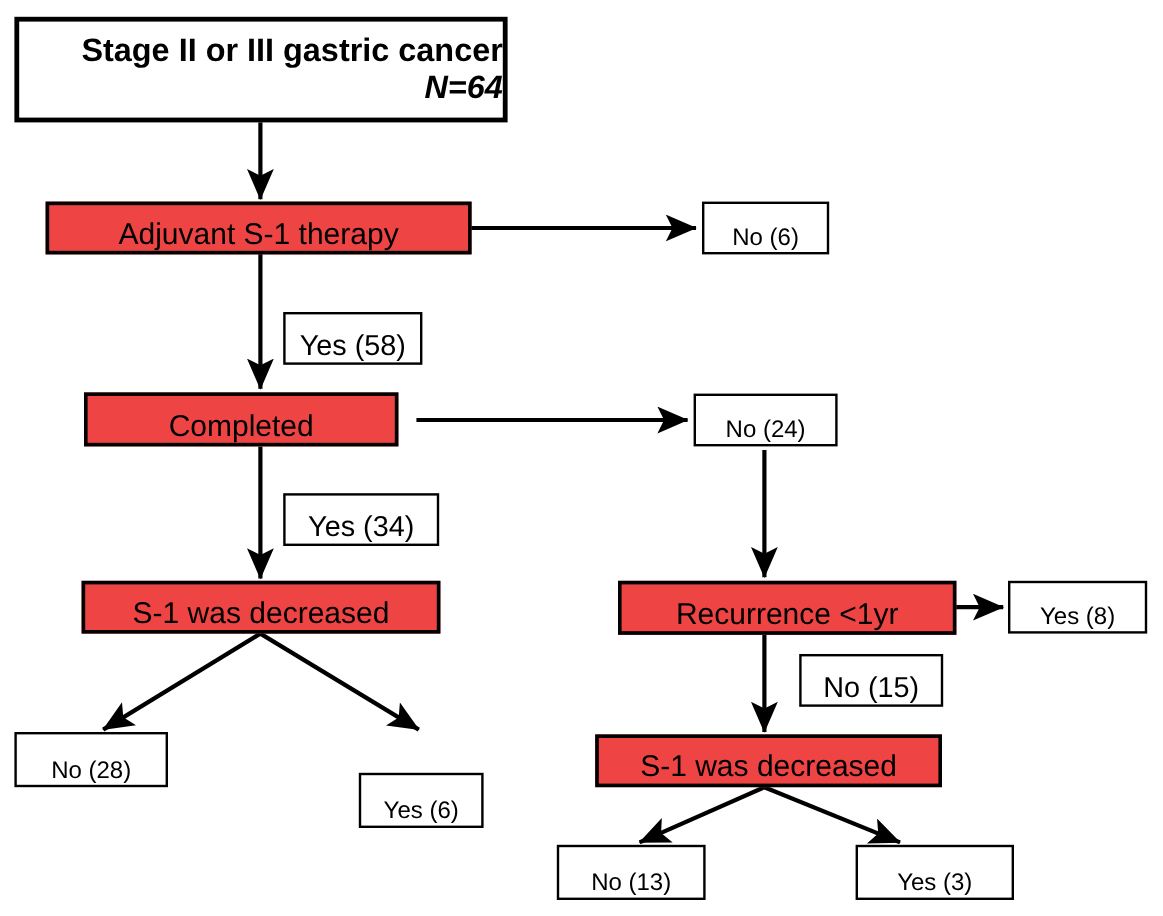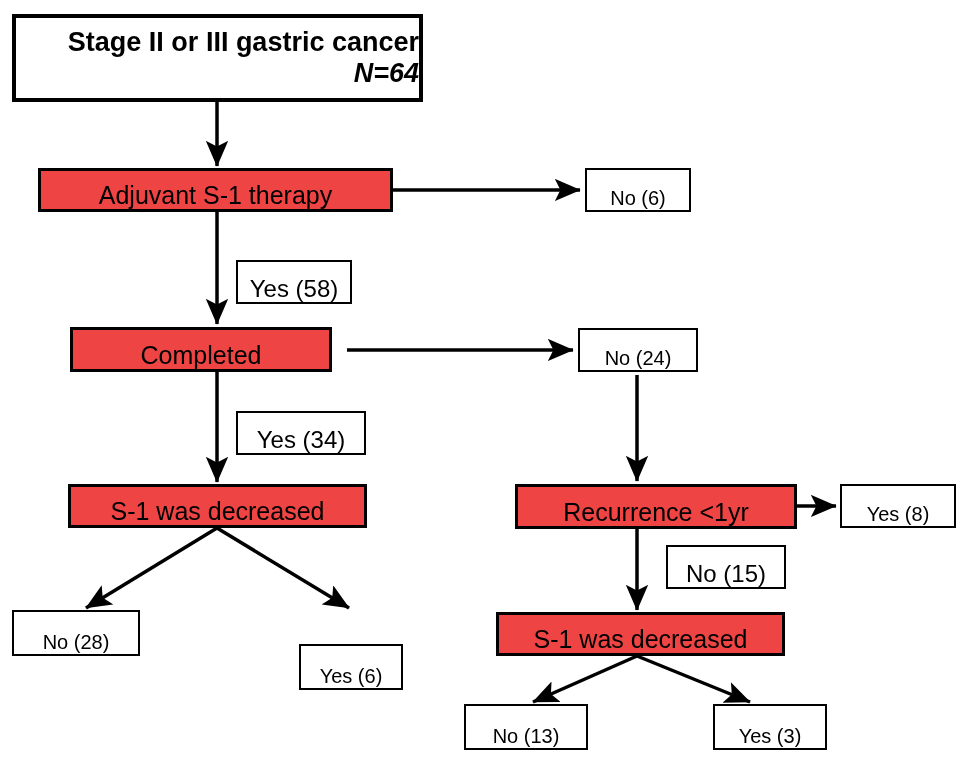--- a/index.html
+++ b/index.html
@@ -154,17 +154,17 @@
   </div>
 
   <div class="node process shaded" style="left:496px; top:612px; width:289px; height:44px;">
     <span>S-1 was decreased</span>
   </div>
 
   <div class="node terminal thin" style="left:464px; top:704px; width:124px; height:46px;">
     <span>No (13)</span>
   </div>
 
-  <div class="node terminal thin" style="left:713px; top:704px; width:114px; height:46px;">
+  <div class="node terminal thin" style="left:713px; top:704px; width:132px; height:46px;">
     <span>Yes (3)</span>
   </div>
 
 </div>
 
 </body></html>

